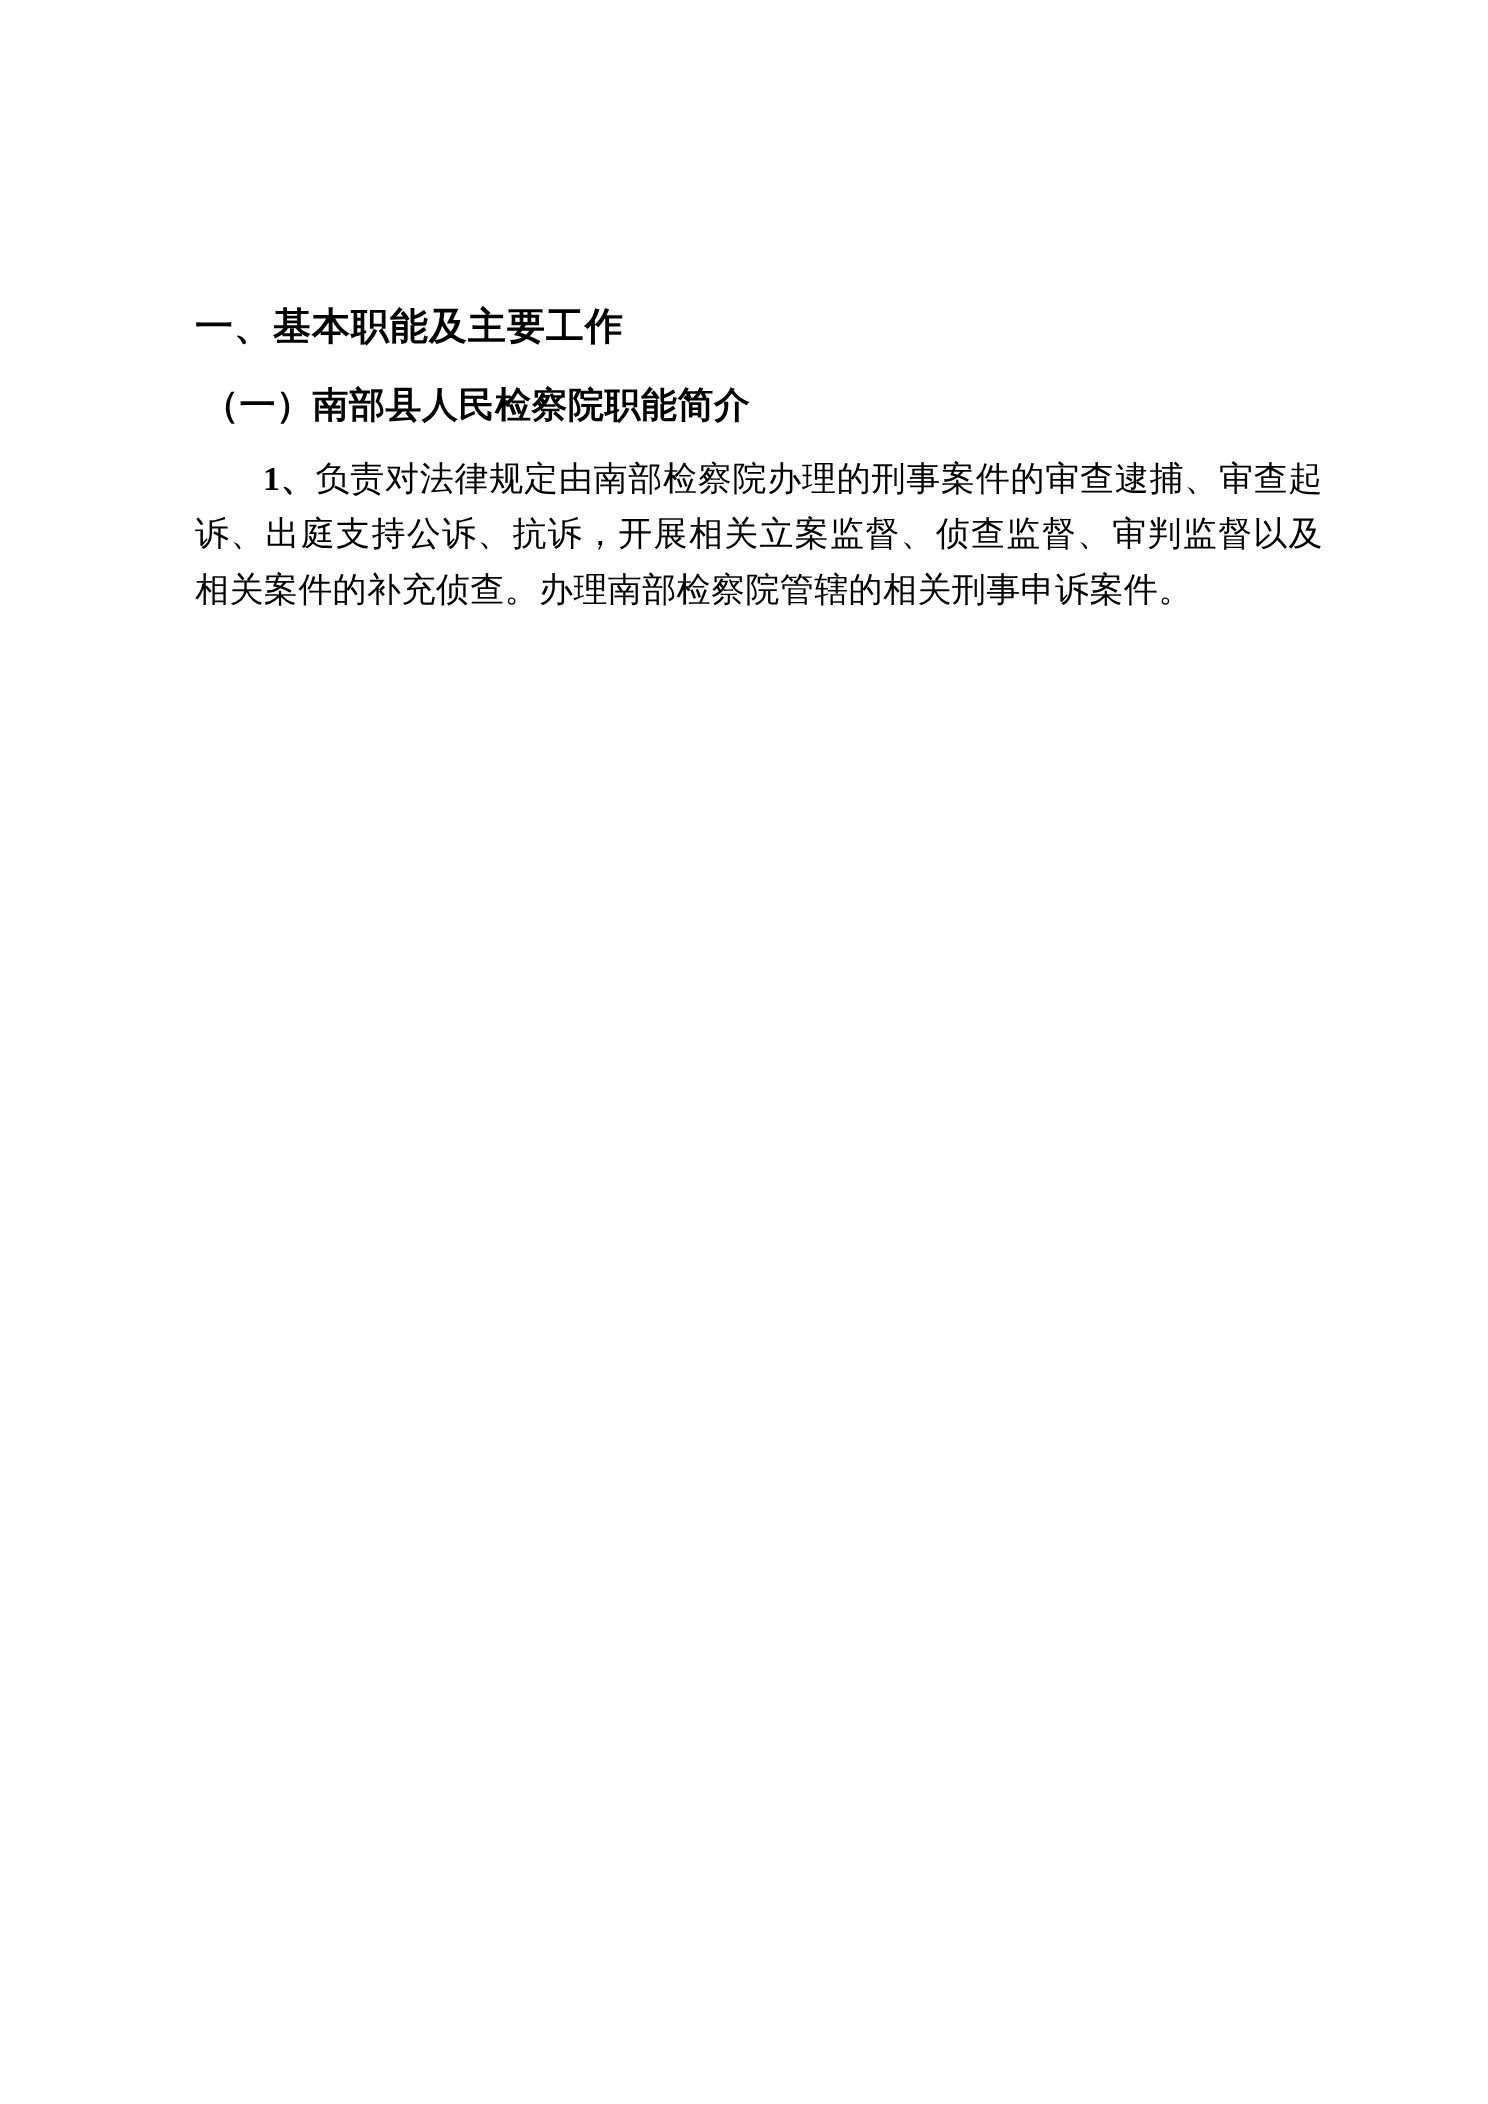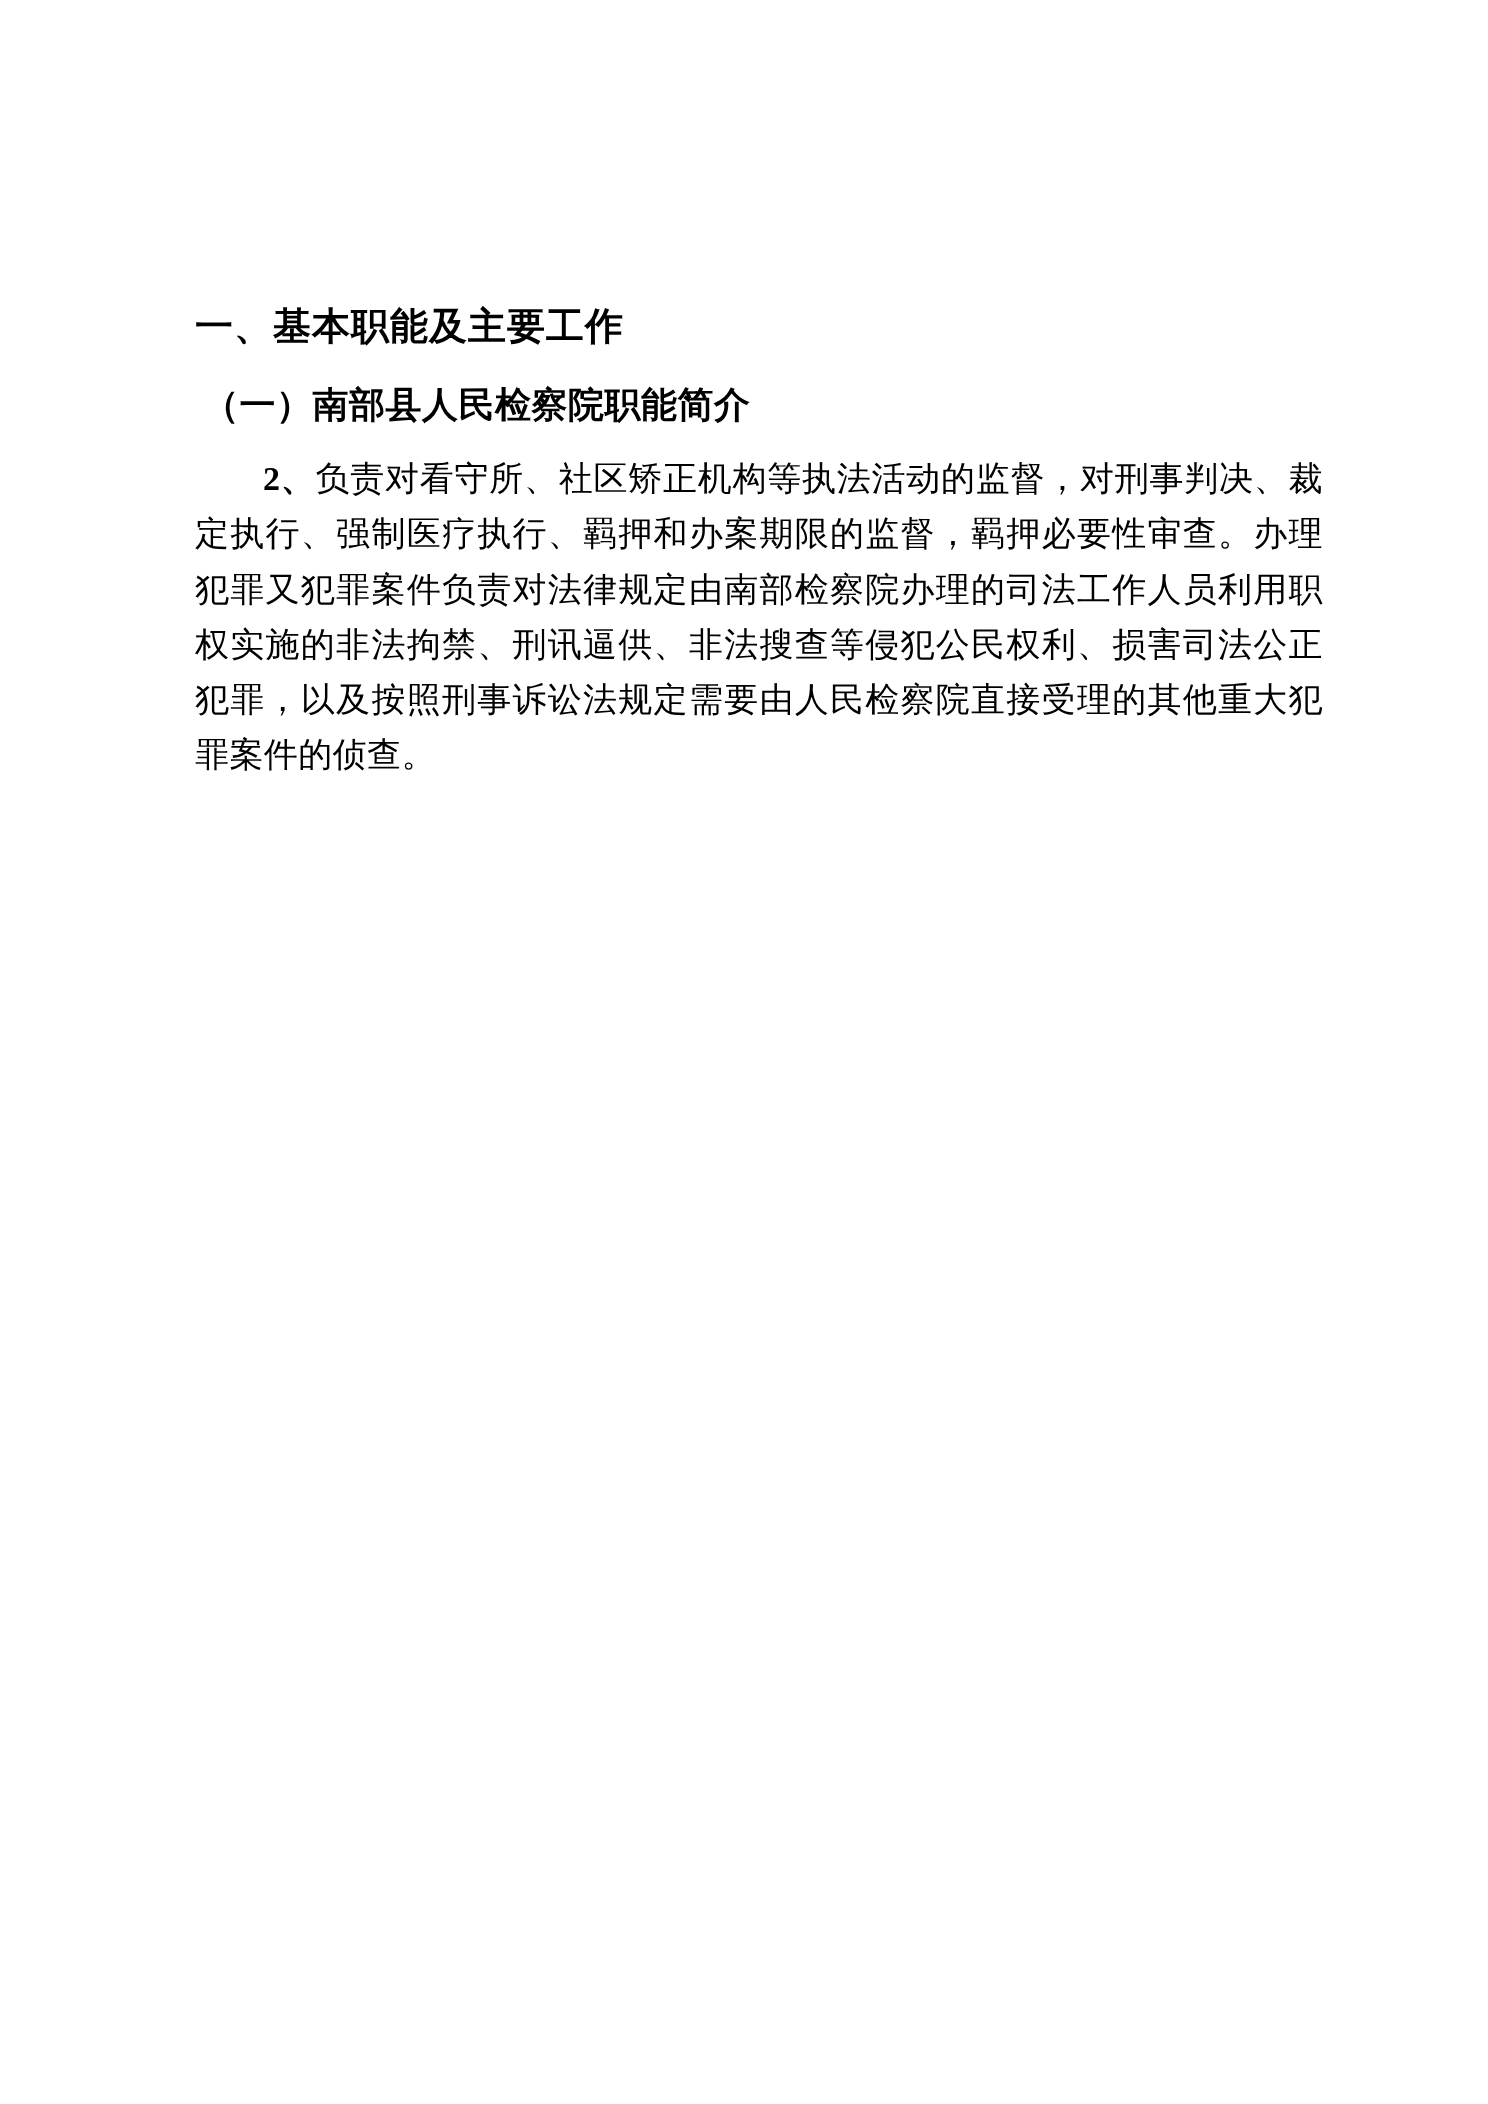--- a/index.html
+++ b/index.html
@@ -57,17 +57,17 @@
 </head>
 <body>
 
 <div class="page">
 
   <h1 class="heading-1">一、基本职能及主要工作</h1>
 
   <h2 class="heading-2">（一）南部县人民检察院职能简介</h2>
 
 
+  <p class="para indent"><span class="lead">1、</span><span>负责对法律规定由南部检察院办理的刑事案件的审查逮捕、审查起诉、出庭支持公诉、抗诉，开展相关立案监督、侦查监督、审判监督以及相关案件的补充侦查。办理南部检察院管辖的相关刑事申诉案件。</span></p>
 
-  <p class="para indent"><span class="lead">2、</span><span>负责对看守所、社区矫正机构等执法活动的监督，对刑事判决、裁定执行、强制医疗执行、羁押和办案期限的监督，羁押必要性审查。办理犯罪又犯罪案件负责对法律规定由南部检察院办理的司法工作人员利用职权实施的非法拘禁、刑讯逼供、非法搜查等侵犯公民权利、损害司法公正犯罪，以及按照刑事诉讼法规定需要由人民检察院直接受理的其他重大犯罪案件的侦查。</span></p>
 
 
 </div>
 
 </body></html>

